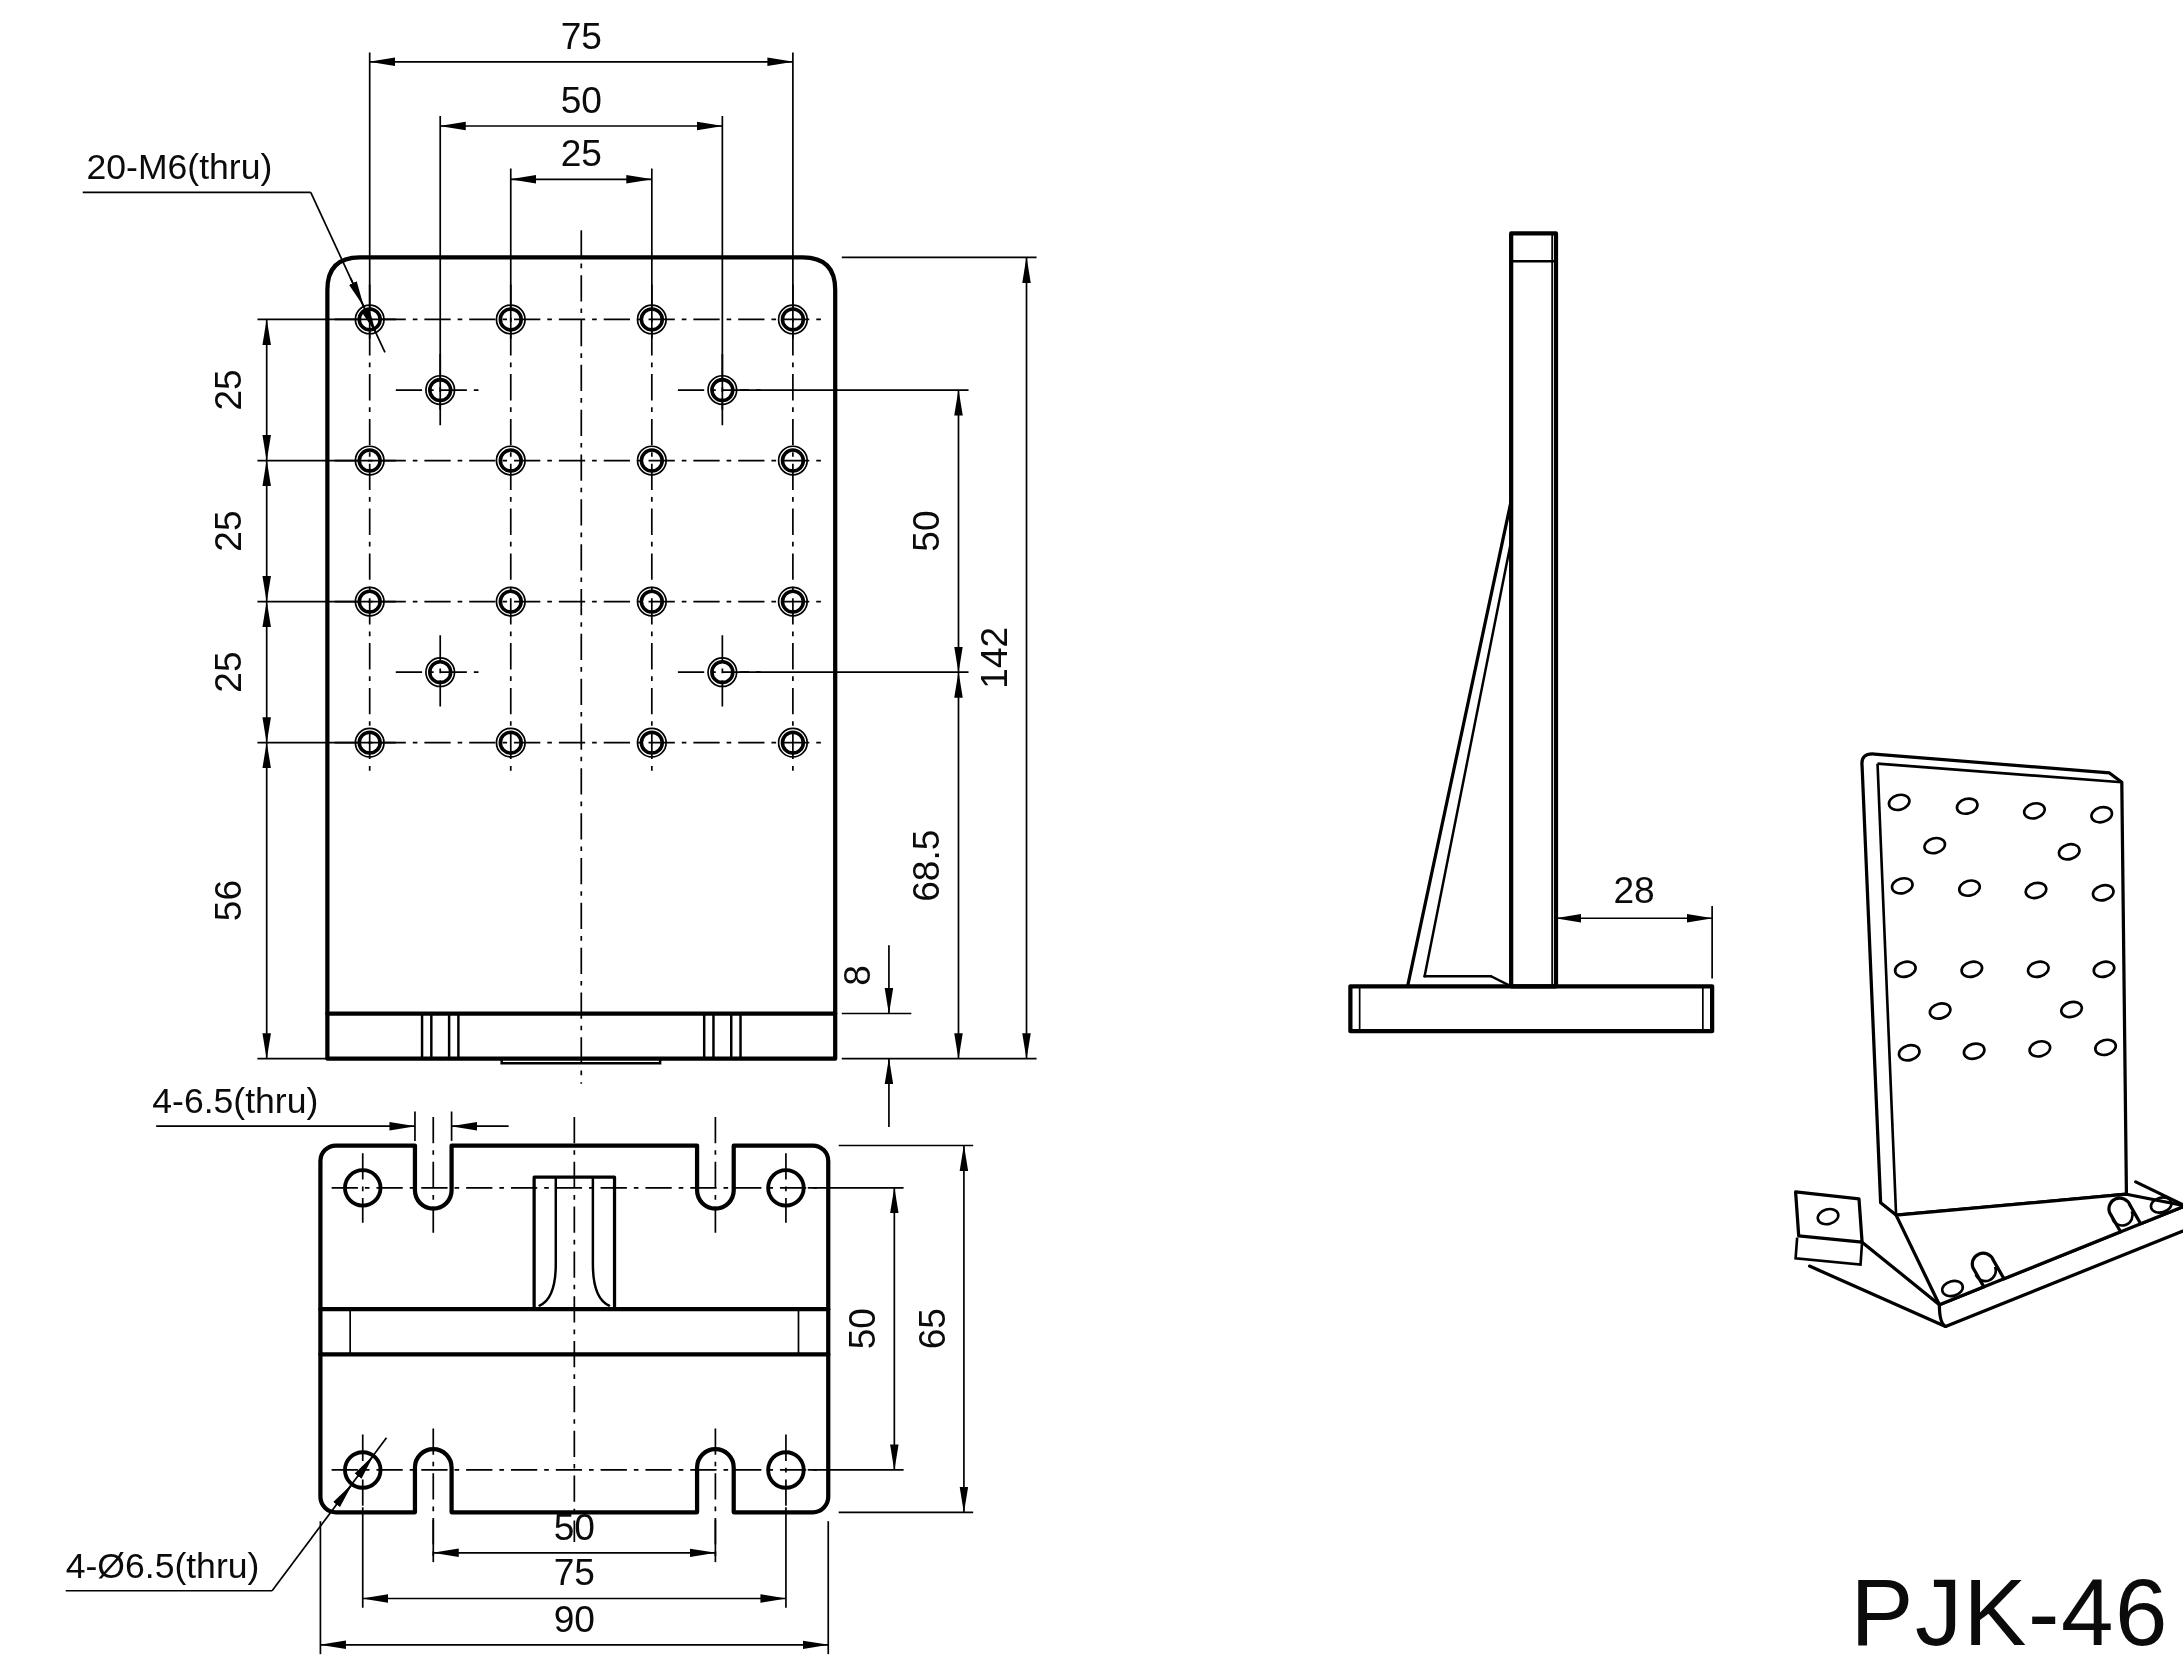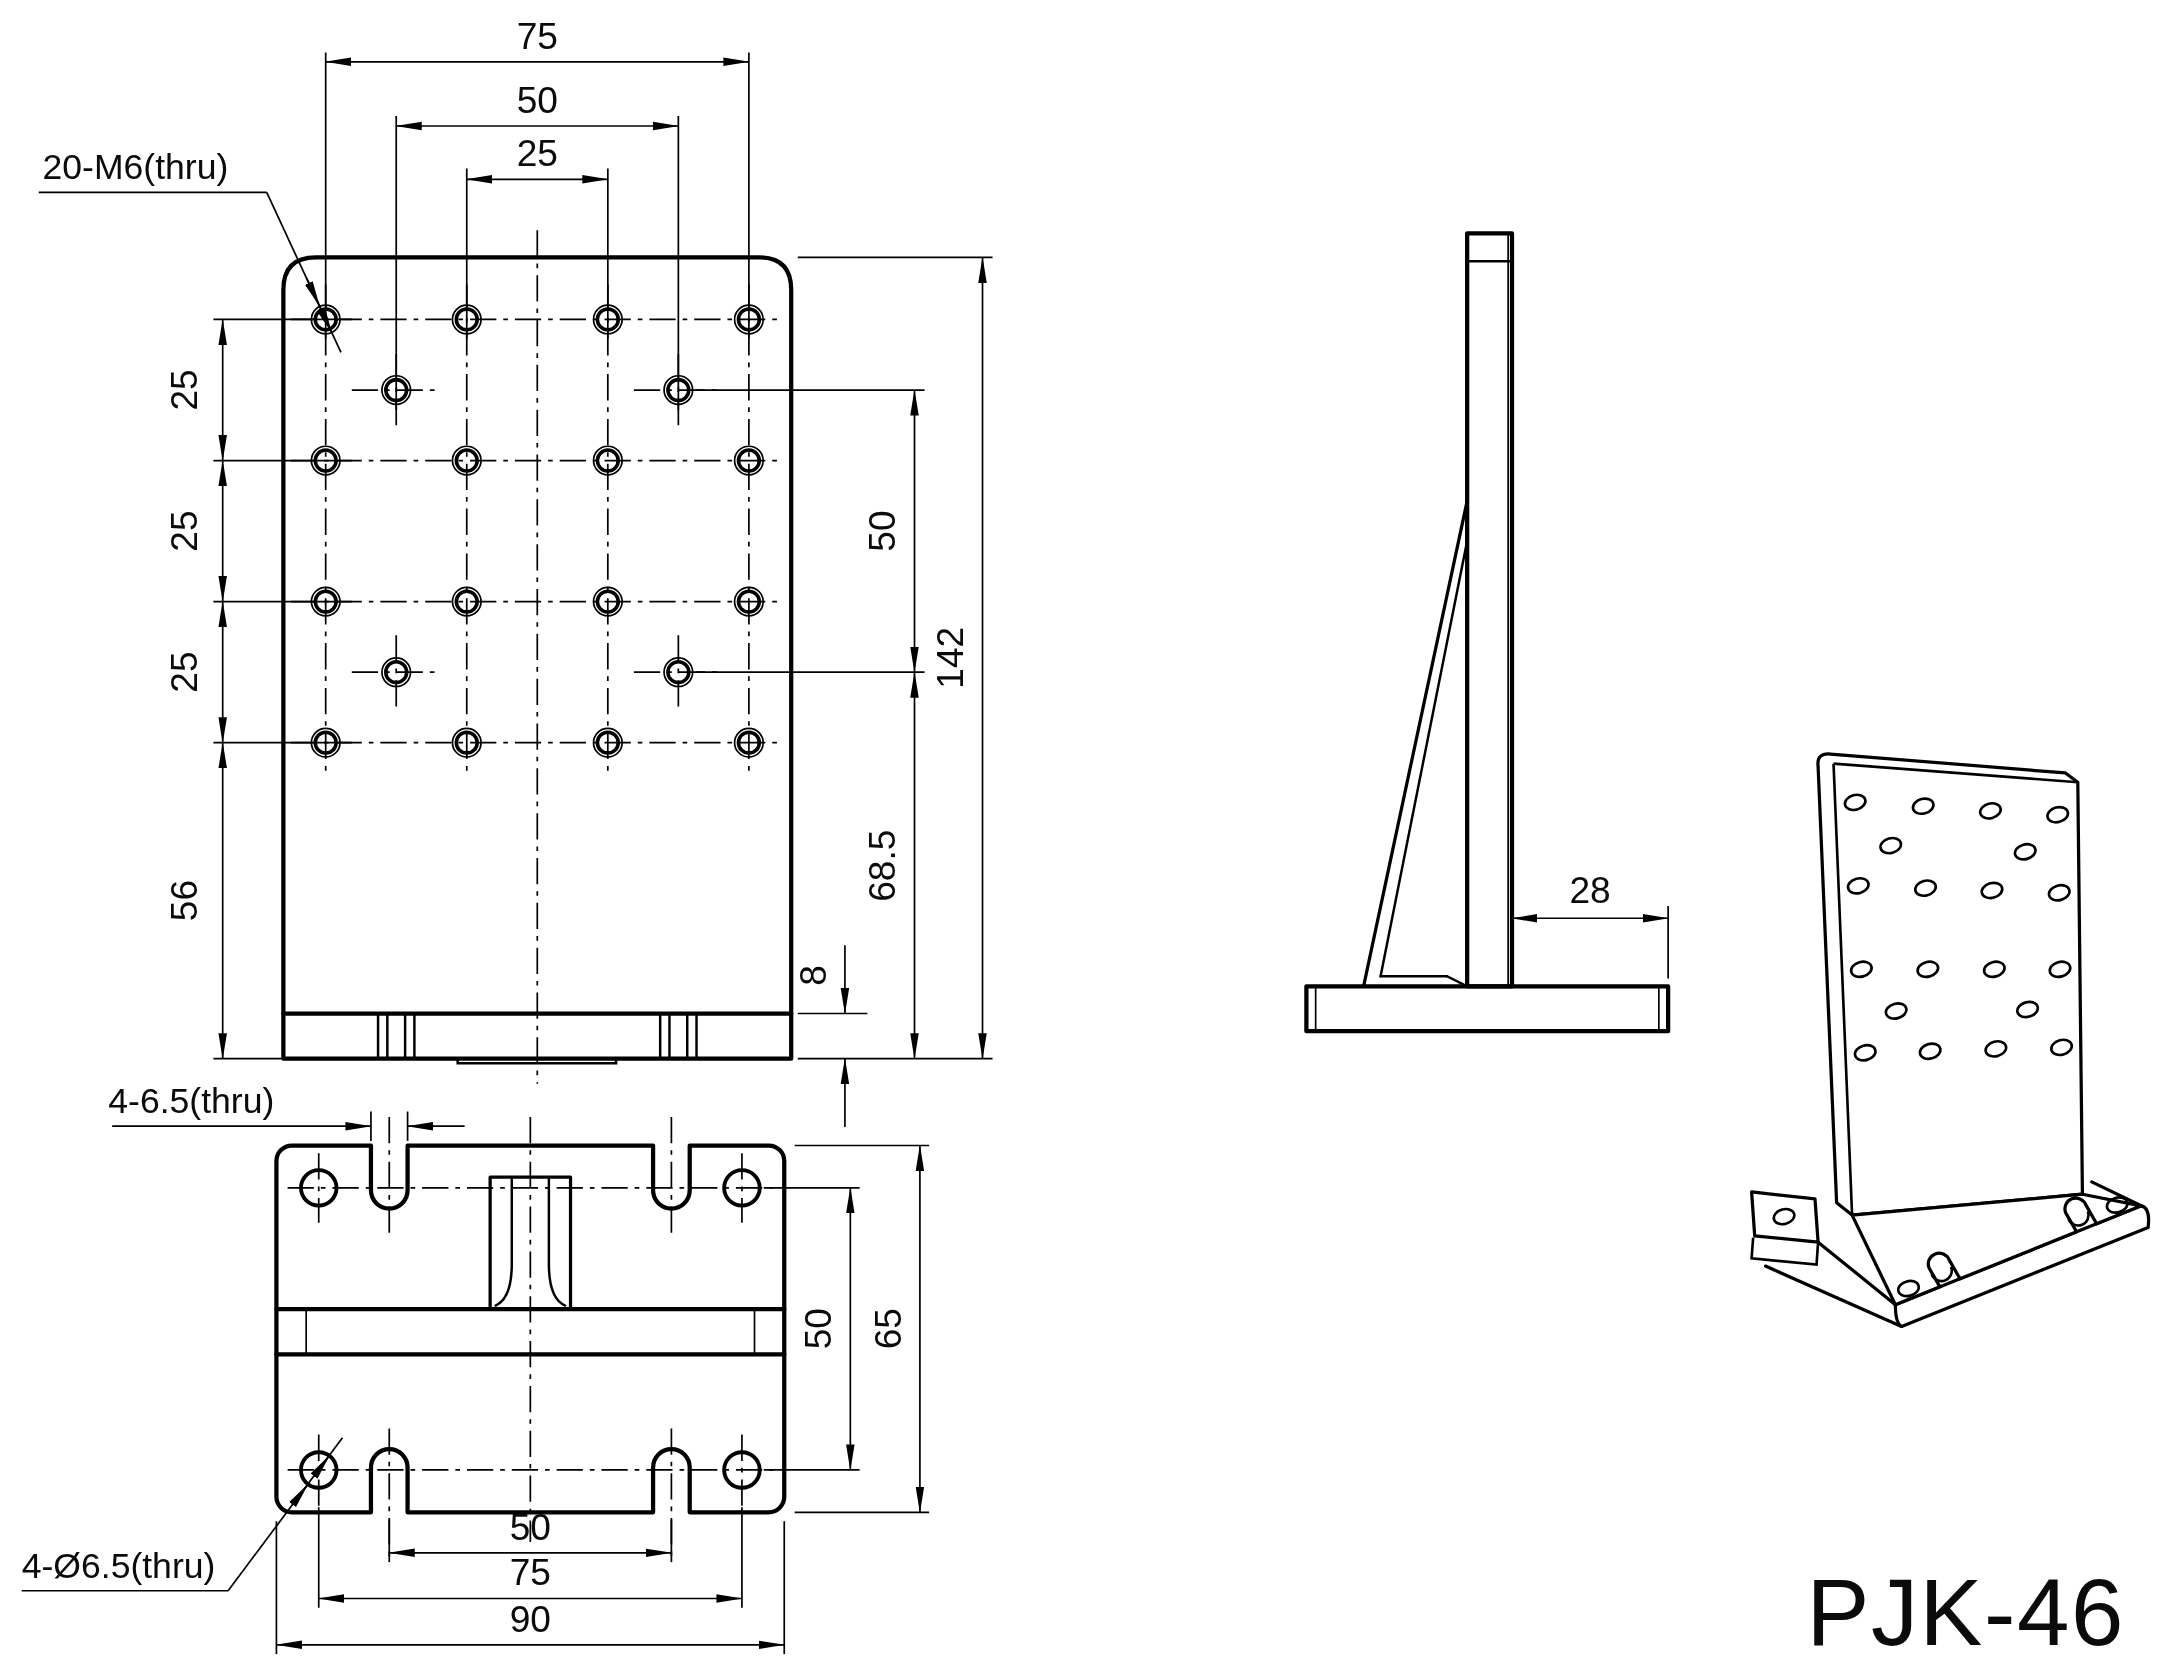--- a/index.html
+++ b/index.html
@@ -1,16 +1,16 @@
 <!DOCTYPE html>
 <html style="font-size:12.4px"><head>
 <meta charset="utf-8">
 <style>
   html,body{margin:0;padding:0;background:#ffffff;}
-  .page{width:1951px;height:1675px;background:#fff;position:relative;font-family:"Liberation Sans",sans-serif;}
+  .page{width:1951px;height:1675px;background:#fff;position:relative;font-family:"Liberation Sans",sans-serif;padding-left:44px;}
   svg{display:block}
   
   .o5{stroke:#000;stroke-width:5.5;fill:none;stroke-linejoin:round;stroke-linecap:round;}
   .o4{stroke:#000;stroke-width:4.2;fill:none;stroke-linejoin:round;stroke-linecap:round;}
   .m {stroke:#000;stroke-width:3.2;fill:none;stroke-linecap:round;}
   .t {stroke:#000;stroke-width:2.2;fill:none;stroke-linecap:butt;}
   .cl{stroke:#000;stroke-width:2.2;fill:none;stroke-dasharray:34 9 6 9;}
   .wf{fill:#fff;stroke:#000;stroke-width:4.2;stroke-linejoin:round;}
   .hole-t{stroke:#000;stroke-width:2.2;fill:none;}
   .hole-m{stroke:#000;stroke-width:4.6;fill:none;}

